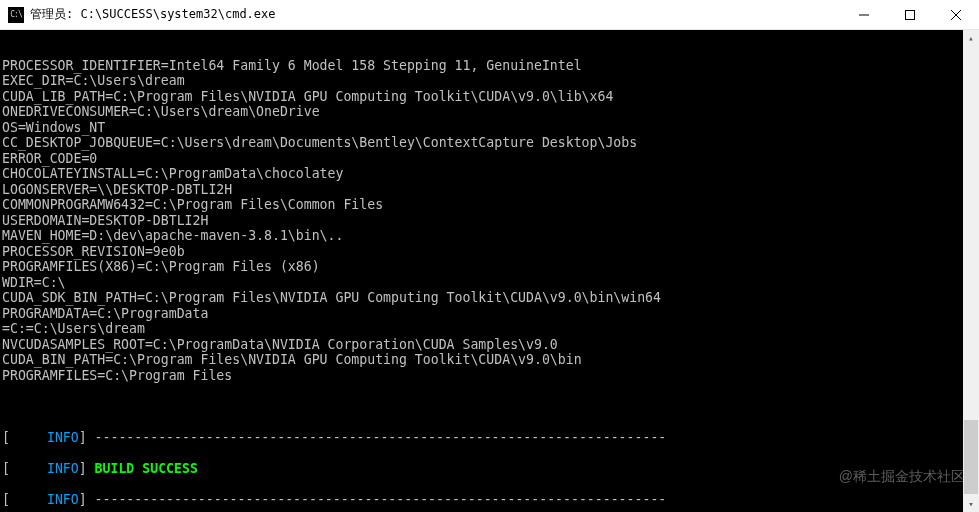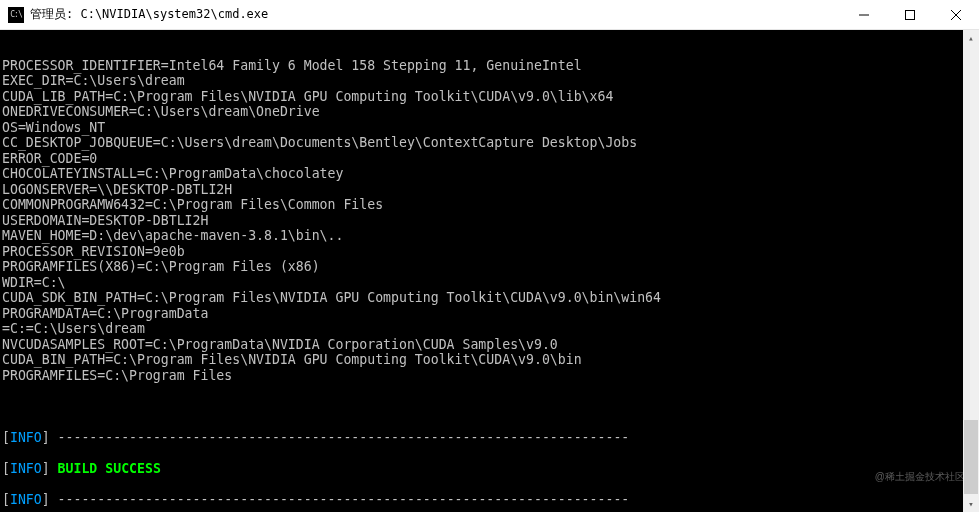--- a/index.html
+++ b/index.html
@@ -54,29 +54,29 @@
       padding: 12px 2px;
       font-family: "Consolas", "NSimSun", monospace;
       font-size: 13.2px;
       line-height: 15.5px;
       white-space: pre;
       position: relative;
       overflow: hidden;
     }
     .line { white-space: pre; }
     .bracket { color: #c0c0c0; }
-    .info { color: #00a0ff; }
+    .info { color: #00a0ff; margin-left: 37px; }
     .dashes { color: #c0c0c0; }
     .success { color: #00ff00; font-weight: bold; }
     .watermark {
       position: absolute;
       right: 14px;
       bottom: 28px;
       color: #7b7b7b;
-      font-size: 10px;
+      font-size: 14px;
       font-family: "Microsoft YaHei", sans-serif;
       opacity: 0.75;
     }
     .scrollbar {
       position: absolute;
       right: 0;
       top: 30px;
       width: 16px;
       height: 482px;
       background: #f0f0f0;
@@ -96,21 +96,21 @@
       left: 1px;
       width: 14px;
       background: #cdcdcd;
     }
   </style>
 </head>
 <body>
 
 <div class="titlebar">
   <span class="title-icon">C:\</span>
-  <span class="title-text">管理员: C:\NVIDIA\system32\cmd.exe</span>
+  <span class="title-text">管理员: C:\SUCCESS\system32\cmd.exe</span>
   <div class="win-controls">
     <div class="win-btn">
       <svg width="10" height="10" viewBox="0 0 10 10">
           <line x1="0" y1="5" x2="10" y2="5" stroke-width="1"></line>
         </svg>
     </div>
     <div class="win-btn">
       <svg width="10" height="10" viewBox="0 0 10 10">
           <rect x="0.5" y="0.5" width="9" height="9" fill="none" stroke-width="1"></rect>
         </svg>

